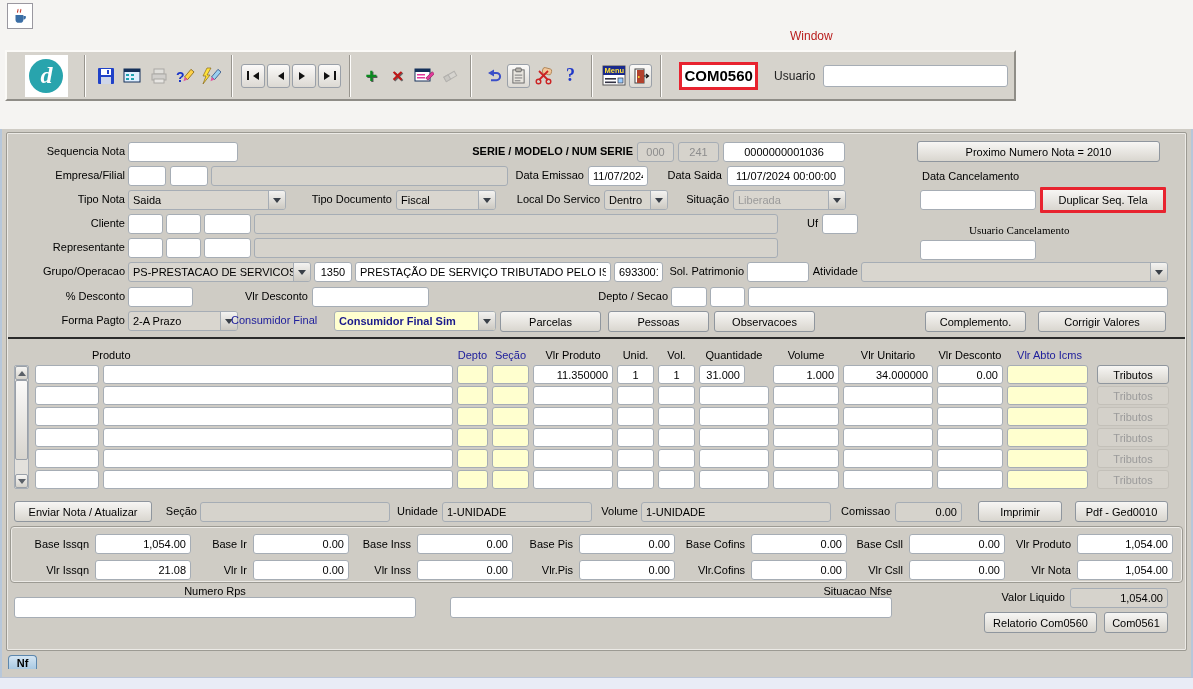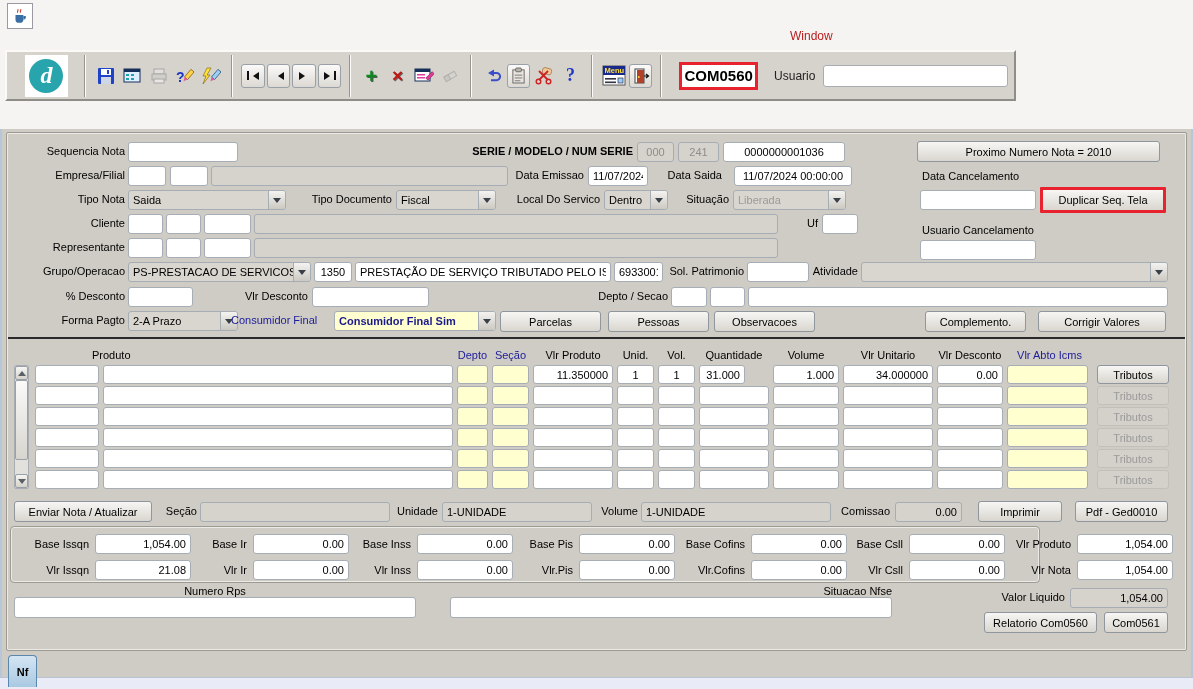--- a/index.html
+++ b/index.html
@@ -48,21 +48,21 @@
 
   
   .titlebar { position:absolute; left:0; top:110px; width:1193px; height:19px;
               background:linear-gradient(#2b90d5,#1a70b4); color:#fff; font-size:12px;
               display:flex; align-items:center; padding-left:8px; gap:6px; }
 
   
   .panel { position:absolute; left:6px; top:132px; width:1181px; height:519px;
            border:1px solid #9c9a93; box-shadow:inset 0 0 0 1px #eceae6; border-radius:2px; }
   .hsep { position:absolute; left:8px; top:337px; width:1177px; height:2px; background:#2a2a2a; }
-  .totals-box { position:absolute; left:10px; top:526px; width:1030px; height:57px;
+  .totals-box { position:absolute; left:10px; top:526px; width:1173px; height:57px;
                 border:1px solid #9c9a93; border-radius:4px; box-shadow:inset 0 0 0 1px #eceae6; }
 
   
   .lbl { position:absolute; font-size:11px; white-space:nowrap; line-height:13px; }
   .lbl.r { text-align:right; }
   .lbl.blue { color:#20209c; }
   .lbl.b { font-weight:bold; }
   .fld { position:absolute; height:20px; background:#fff; border:1px solid #a6adb5; border-radius:3px;
          font-family:inherit; font-size:11px; padding:0 4px; color:#000; outline:none; }
   .fld.dis { background:#d6d3cc; color:#8d8d8d; }
@@ -100,21 +100,21 @@
               background:linear-gradient(#fbfaf9,#d8d5cf); border:1px solid #9aa0a8; border-radius:2px; }
 
   
   .totals-grid { display:grid; width:1165px; padding:7px 0 0 4px; row-gap:6px;
                  grid-template-columns:80px 96px 62px 96px 68px 96px 66px 96px 76px 96px 62px 96px 72px 96px; }
   .tg-lbl { text-align:right; padding-right:6px; line-height:20px; white-space:nowrap; }
   .tg-fld { height:20px; background:#fff; border:1px solid #a6adb5; border-radius:3px;
             text-align:right; padding:0 4px; font-size:11px; font-family:inherit; outline:none; width:96px; }
 
   
-  .tab-nf { position:absolute; left:8px; top:655px; width:29px; height:32px;
+  .tab-nf { position:absolute; left:8px; top:655px; width:29px; height:14px;
             background:linear-gradient(#d4e5f3,#a9c9e2); border:1px solid #5c87ad; border-bottom:none;
             border-radius:4px 4px 0 0; display:flex; align-items:center; justify-content:center;
             font-weight:bold; font-size:11px; }
 </style>
 </head>
 <body>
 
 <div class="screen">
   <div class="main-bg"></div>
   <div class="bottom-strip"></div>
@@ -294,21 +294,21 @@
   <input class="fld ctr" style="left: 723px; top: 142px; width: 122px;" value="0000000001036">
   <button class="btn" style="left:917px; top:141px; width:243px; height:21px;">Proximo Numero Nota = 2010</button>
 
   <span class="lbl r" style="left:10px; top:169px; width:115px;">Empresa/Filial</span>
   <input class="fld" style="left: 128px; top: 166px; width: 38px;" value="">
   <input class="fld" style="left: 170px; top: 166px; width: 38px;" value="">
   <input class="fld dis" style="left: 211px; top: 166px; width: 297px;" readonly="" value="">
   <span class="lbl r" style="left:504px; top:169px; width:80px;">Data Emissao</span>
   <input class="fld ctr" style="left: 588px; top: 166px; width: 60px;" value="11/07/2024">
   <span class="lbl r" style="left:662px; top:169px; width:60px;">Data Saida</span>
-  <input class="fld ctr" style="left: 727px; top: 166px; width: 118px; margin-left: 7px;" value="11/07/2024 00:00:00">
+  <input class="fld ctr" style="left: 727px; top: 166px; width: 118px;" value="11/07/2024 00:00:00">
   <span class="lbl" style="left:922px; top:170px;">Data Cancelamento</span>
 
   <span class="lbl r" style="left:10px; top:193px; width:115px;">Tipo Nota</span>
   <div class="dd" style="left:128px; top:190px; width:158px;">
     <span class="txt">Saida</span>
     <span class="arw">
         <span class="tri"></span>
       </span>
   </div>
   <span class="lbl r" style="left:302px; top:193px; width:90px;">Tipo Documento</span>
@@ -335,21 +335,21 @@
   <input class="fld" style="left: 920px; top: 190px; width: 116px;" value="">
   <button class="btn red" style="left:1040px; top:187px; width:126px; height:26px;">Duplicar Seq. Tela</button>
 
   <span class="lbl r" style="left:10px; top:217px; width:115px;">Cliente</span>
   <input class="fld" style="left: 128px; top: 214px; width: 35px;">
   <input class="fld" style="left: 166px; top: 214px; width: 35px;">
   <input class="fld" style="left: 204px; top: 214px; width: 47px;">
   <input class="fld dis" style="left: 254px; top: 214px; width: 524px;" readonly="">
   <span class="lbl r" style="left:790px; top:217px; width:28px;">Uf</span>
   <input class="fld ctr" style="left: 822px; top: 214px; width: 36px;" value="">
-  <span class="lbl" style="left:922px; top:224px;">Usuario Cancelamento</span>
+  <span class="lbl" style="left:969px; top:224px;font-family:Liberation Serif, serif;">Usuario Cancelamento</span>
 
   <span class="lbl r" style="left:10px; top:241px; width:115px;">Representante</span>
   <input class="fld" style="left: 128px; top: 238px; width: 35px;">
   <input class="fld" style="left: 166px; top: 238px; width: 35px;">
   <input class="fld" style="left: 204px; top: 238px; width: 47px;">
   <input class="fld dis" style="left: 254px; top: 238px; width: 524px;" readonly="">
   <input class="fld" style="left: 920px; top: 240px; width: 116px;" value="">
 
   <span class="lbl r" style="left:10px; top:265px; width:115px;">Grupo/Operacao</span>
   <div class="dd" style="left:128px; top:262px; width:183px;">

